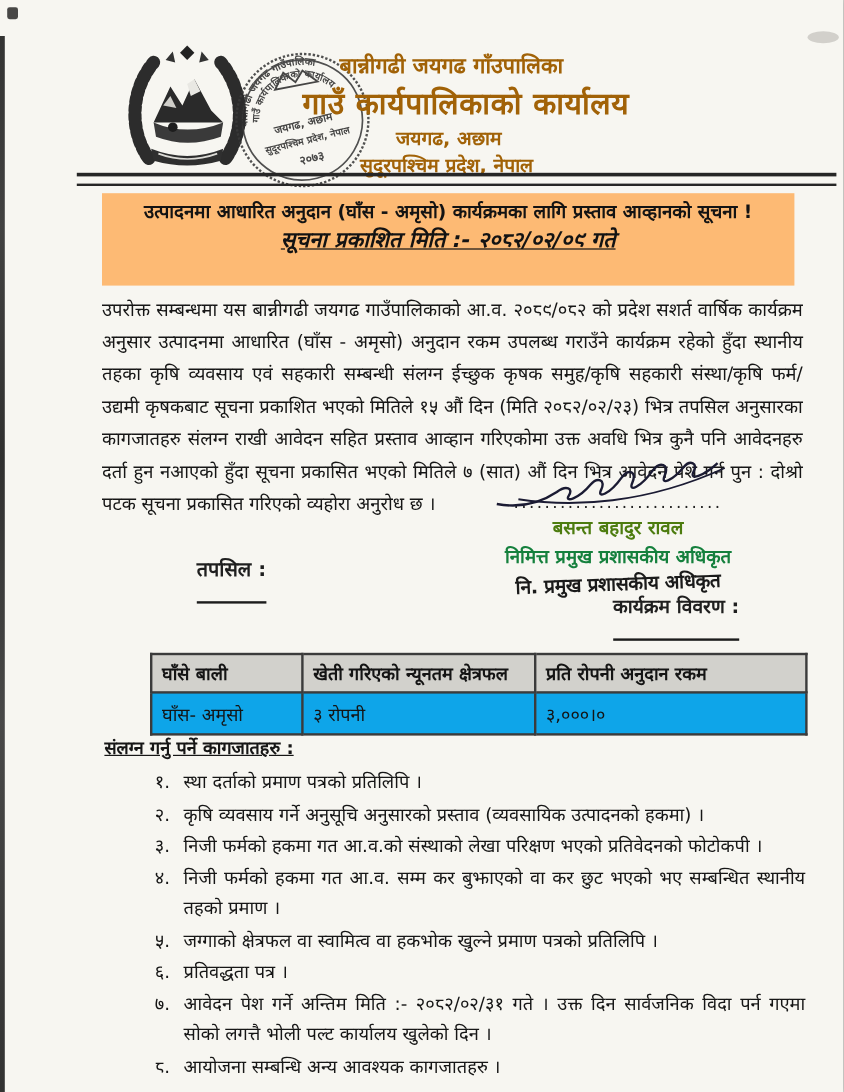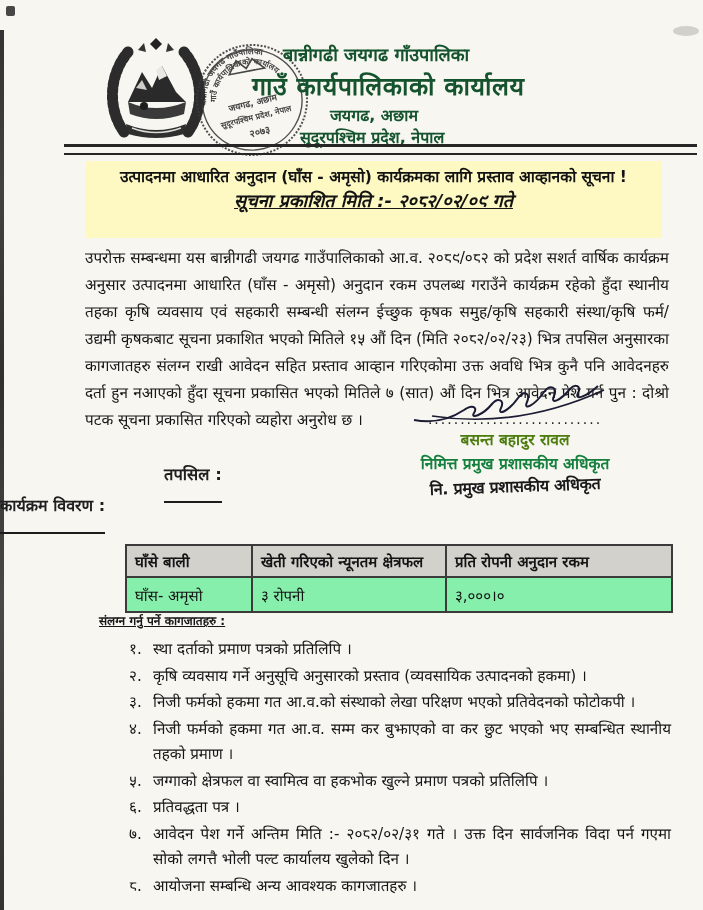--- a/index.html
+++ b/index.html
@@ -20,76 +20,76 @@
   
   .scan-edge-left{
     position:absolute;left:0;top:30px;width:4px;height:880px;
     background:linear-gradient(180deg,#111 0%,#222 18%,#0d0d0d 40%,#2a2a2a 65%,#101010 100%);
     opacity:.85;
   }
   .scan-mark-topleft{position:absolute;left:6px;top:6px;width:9px;height:10px;background:#1c1c1c;opacity:.8;border-radius:2px;}
   .scan-smudge-topright{position:absolute;right:4px;top:26px;width:26px;height:10px;background:#b9b7b2;opacity:.6;border-radius:50%;}
 
   
-  .hdr-line{position:absolute;white-space:nowrap;font-weight:bold;color:#14532d;}
+  .hdr-line{position:absolute;white-space:nowrap;font-weight:bold;color:#a16207;}
   .hdr-muni{left:283px;top:42px;font-size:18px;}
   .hdr-office{left:252px;top:68px;font-size:25px;letter-spacing:.5px;}
   .hdr-town{left:330px;top:104px;font-size:16px;}
   .hdr-prov{left:300px;top:126px;font-size:16px;}
 
   .emblem{position:absolute;left:106px;top:36px;}
   .seal{position:absolute;left:192px;top:40px;transform:rotate(-14deg);opacity:.88;}
 
   .double-rule{
     position:absolute;left:64px;top:144px;width:633px;height:6px;
     border-top:3.5px solid #262626;border-bottom:2px solid #262626;
   }
 
   
   .notice-box{
     position:absolute;left:85px;top:161px;width:577px;height:77px;
-    background:#fef9c3;text-align:center;color:#131313;
+    background:#fdba74;text-align:center;color:#131313;
   }
   .notice-title{font-size:15.5px;font-weight:bold;margin-top:5px;line-height:22px;}
   .notice-date{font-size:18px;font-weight:bold;font-style:italic;line-height:26px;text-decoration:underline;}
 
   
   .body-par{
     position:absolute;left:85px;top:245px;width:584px;
     font-size:15.3px;line-height:27px;text-align:justify;color:#161616;
   }
 
   
   .sig-wrap{position:absolute;left:400px;top:386px;width:230px;text-align:center;}
   .sig-svg{position:absolute;left:8px;top:-6px;}
   .sig-dots{font-size:14px;letter-spacing:2px;color:#222;line-height:14px;margin-top:26px;}
   .sig-name{font-size:15.5px;font-weight:bold;color:#4d7c0f;margin-top:2px;}
   .sig-title{font-size:15.5px;font-weight:bold;color:#15803d;margin-top:2px;}
   .sig-stamp{font-size:16px;font-weight:bold;color:#1a1a1a;margin-top:1px;transform:rotate(-2deg);letter-spacing:-.3px;}
 
   .tapasil{position:absolute;left:164px;top:462px;font-size:16.5px;font-weight:bold;}
   .tapasil u , .sec-h u{text-decoration:none;border-bottom:2px solid #1c1c1c;padding-bottom:17px;}
-  .prog-detail{position:absolute;left:0;top:494px;width:616px;text-align:left;font-size:16px;font-weight:bold;}
+  .prog-detail{position:absolute;left:0;top:494px;width:616px;text-align:right;font-size:16px;font-weight:bold;}
   .budget{position:absolute;left:124px;top:518px;font-size:16px;font-weight:bold;}
 
   
   table.prog{
     position:absolute;left:125px;top:544px;border-collapse:collapse;
     font-size:15px;color:#141414;padding-left:48px;
   }
   table.prog td,table.prog th{
     border:2px solid #3b3b3b;padding:3px 8px;text-align:left;font-weight:bold;
   }
   table.prog th{background:#d2d1cc;height:24px;}
-  table.prog td{font-weight:normal;height:27px;background:#86efac;}
+  table.prog td{font-weight:normal;height:27px;background:#0ea5e9;}
   .c1{width:108px;} .c2{width:176px;} .c3{width:208px;}
 
   
   .docs{position:absolute;left:85px;top:612px;width:586px;font-size:15.2px;color:#161616;}
-  .docs-h{font-size:12px;font-weight:bold;margin:0 0 8px 14px;}
+  .docs-h{font-size:15px;font-weight:bold;margin:0 0 8px 2px;}
   .doc-item{display:flex;line-height:25.5px;margin-bottom:1px;}
   .doc-num{width:24px;margin-left:44px;flex:none;}
   .doc-txt{flex:1;text-align:justify;}
   .note-line{margin-top:3px;line-height:25px;text-align:justify;word-spacing:5px;}
 </style>
 </head>
 <body>
 
 <div class="page">
 

